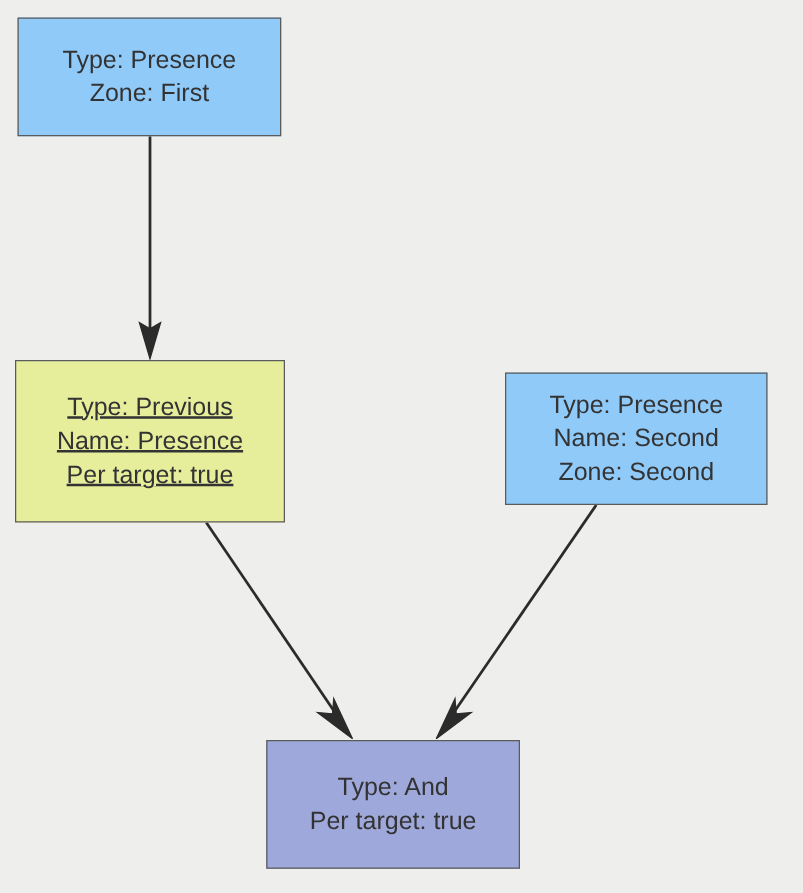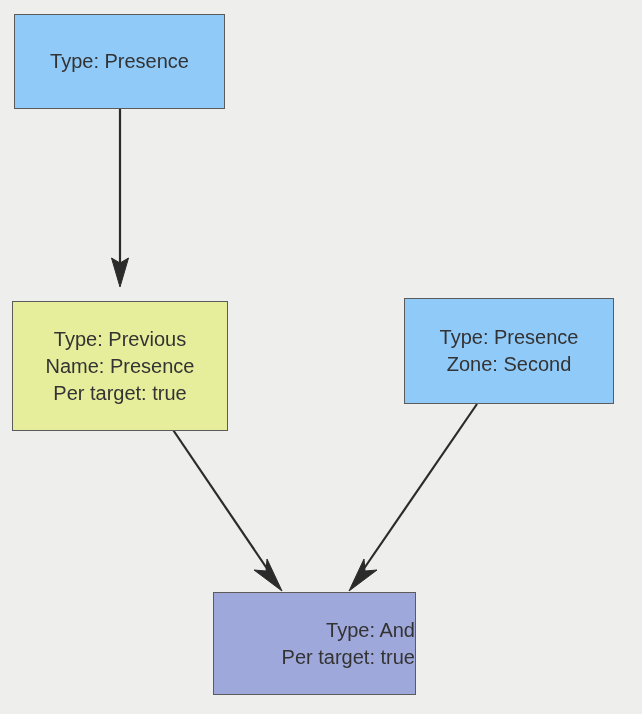--- a/index.html
+++ b/index.html
@@ -35,25 +35,25 @@
     font-size: 20px;
     line-height: 27px;
     text-align: center;
     white-space: nowrap;
   }
   .node .line {
     display: block;
   }
   .node-blue   { background: #90caf9; }
   .node-yellow { background: #e6ee9c; }
-  .node-purple { background: #9fa8da; align-items: flex-end; }
+  .node-purple { background: #9fa8da; }
 
   
   #node-first    { left: 14px;  top: 14px;  width: 211px; height: 95px;  }
-  #node-previous { left: 12px;  top: 301px; width: 216px; height: 130px; }
+  #node-previous { left: 12px;  top: 288px; width: 216px; height: 130px; text-decoration: underline; }
   #node-second   { left: 404px; top: 298px; width: 210px; height: 106px; }
   #node-and      { left: 213px; top: 592px; width: 203px; height: 103px; }
 </style>
 </head>
 <body>
 
 <div id="canvas">
 
   <svg id="edge-layer" width="642" height="714" viewBox="0 0 642 714" xmlns="http://www.w3.org/2000/svg">
 
@@ -68,30 +68,32 @@
     </g>
 
     <g>
       <line x1="477" y1="404" x2="363" y2="570" stroke="#2b2b2b" stroke-width="2.2"></line>
       <polygon points="349,591 364,559 365,571 377,570" fill="#2b2b2b" stroke="#2b2b2b" stroke-width="1"></polygon>
     </g>
   </svg>
 
   <div class="node node-blue" id="node-first">
     <span class="line">Type: Presence</span>
+    <span class="line">Zone: First</span>
   </div>
 
   <div class="node node-yellow" id="node-previous">
     <span class="line">Type: Previous</span>
     <span class="line">Name: Presence</span>
     <span class="line">Per target: true</span>
   </div>
 
   <div class="node node-blue" id="node-second">
     <span class="line">Type: Presence</span>
+    <span class="line">Name: Second</span>
     <span class="line">Zone: Second</span>
   </div>
 
   <div class="node node-purple" id="node-and">
     <span class="line">Type: And</span>
     <span class="line">Per target: true</span>
   </div>
 
 </div>
 

